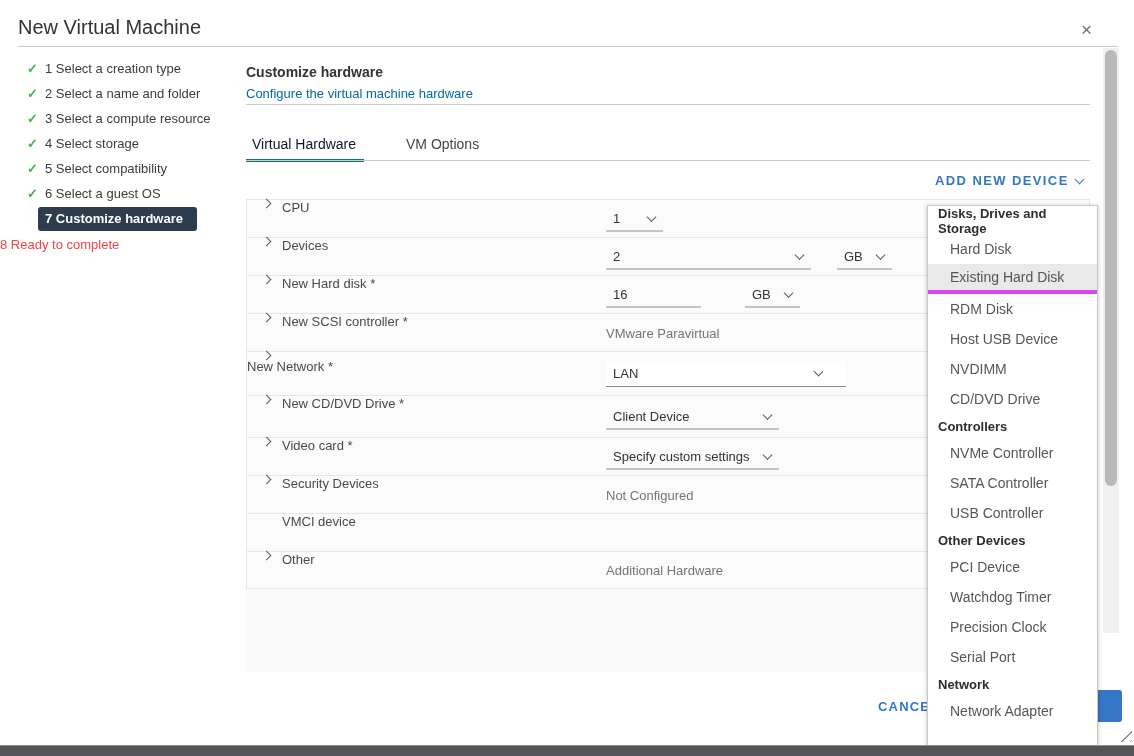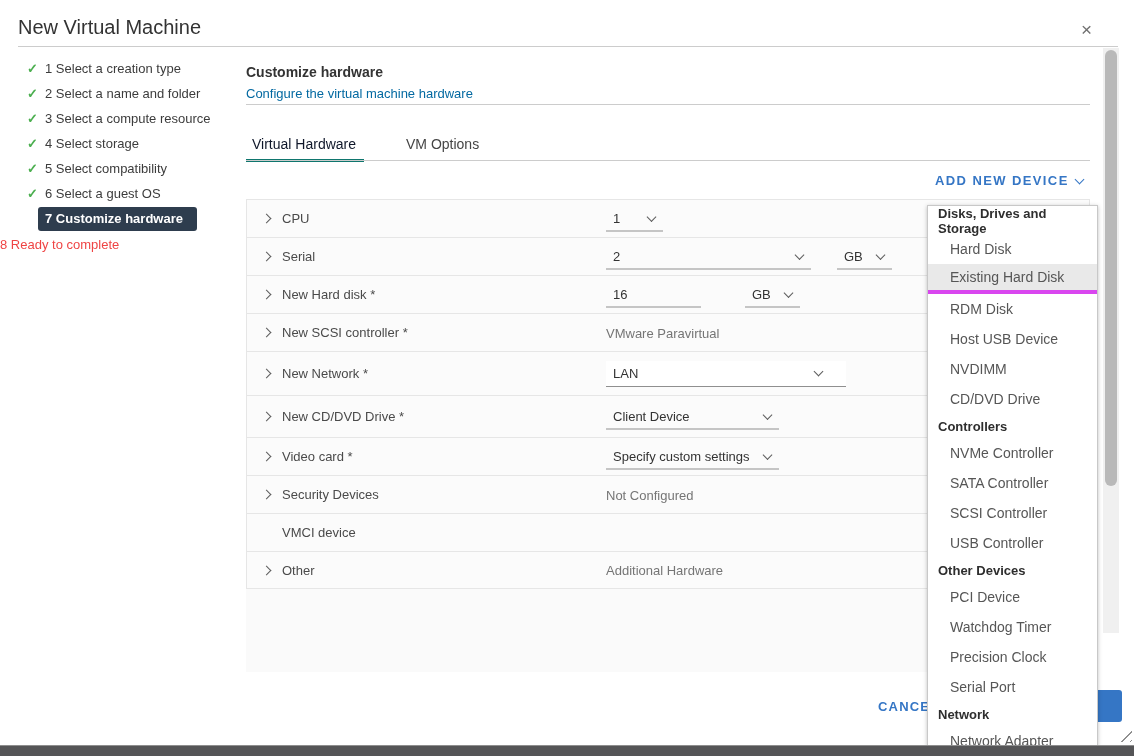--- a/index.html
+++ b/index.html
@@ -43,21 +43,21 @@
   
   .chev{display:inline-block;width:7px;height:7px;
     border-right:1.6px solid #5c5c5c;border-bottom:1.6px solid #5c5c5c;
     transform:rotate(45deg);margin-top:-3px;}
   .chev.right{transform:rotate(-45deg);margin-top:0;}
   .chev.blue{border-color:#3576c5;width:6px;height:6px;}
   .chev.small{width:6px;height:6px;}
 
   
   #hw-table{position:absolute;left:246px;top:199px;width:844px;border:1px solid #e6e6e6;border-bottom:none;box-sizing:border-box;z-index:1;background:#fbfbfb;}
-  .hw-row{position:relative;border-bottom:1px solid #e6e6e6;background:#fbfbfb;display:flex;align-items:center;box-sizing:border-box;}
+  .hw-row{position:relative;border-bottom:1px solid #e6e6e6;background:#fbfbfb;display:flex;align-items:flex-start;box-sizing:border-box;}
   .exp-wrap{margin-left:16px;width:19px;display:flex;align-items:center;}
   .hw-label{font-size:13px;color:#4a4a4a;}
   .ctl{position:absolute;top:50%;transform:translateY(-50%);height:25px;display:flex;align-items:center;
     border-bottom:1px solid #8f8f8f;font-size:13px;color:#333;box-sizing:border-box;}
   .ctl .val{margin-left:7px;}
   .ctl .chev{margin-left:auto;margin-right:8px;}
   .ctl.white{background:#ffffff;height:26px;}
   .roval{position:absolute;left:359px;top:50%;transform:translateY(-50%);font-size:13px;color:#757575;}
   .below-table{position:absolute;left:246px;top:588px;width:844px;height:84px;background:#fafafa;z-index:0;}
 
@@ -152,21 +152,21 @@
       <span class="hw-label">CPU</span>
       <div class="ctl" style="left: 359px; width: 57px;">
         <span class="val">1</span>
         <span class="chev small"></span>
       </div>
     </div>
     <div class="hw-row" style="height: 38px;">
       <span class="exp-wrap">
         <span class="chev small right"></span>
       </span>
-      <span class="hw-label">Serial</span>
+      <span class="hw-label">Devices</span>
       <div class="ctl" style="left: 359px; width: 205px;">
         <span class="val">2</span>
         <span class="chev small"></span>
       </div>
       <div class="ctl" style="left: 590px; width: 55px;">
         <span class="val">GB</span>
         <span class="chev small"></span>
       </div>
     </div>
     <div class="hw-row" style="height: 38px;">
@@ -182,21 +182,21 @@
         <span class="chev small"></span>
       </div>
     </div>
     <div class="hw-row" style="height: 38px;">
       <span class="exp-wrap">
         <span class="chev small right"></span>
       </span>
       <span class="hw-label">New SCSI controller *</span>
       <span class="roval">VMware Paravirtual</span>
     </div>
-    <div class="hw-row" style="height: 44px;">
+    <div class="hw-row" style="height: 44px; flex-direction: column;">
       <span class="exp-wrap">
         <span class="chev small right"></span>
       </span>
       <span class="hw-label">New Network *</span>
       <div class="ctl white" style="left: 359px; width: 240px;">
         <span class="val">LAN</span>
         <span class="chev small" style="margin-right: 24px;"></span>
       </div>
     </div>
     <div class="hw-row" style="height: 42px;">
@@ -251,21 +251,20 @@
     <div class="menu-header first">Disks, Drives and Storage</div>
     <div class="menu-item">Hard Disk</div>
     <div class="menu-item highlighted">Existing Hard Disk</div>
     <div class="menu-item">RDM Disk</div>
     <div class="menu-item">Host USB Device</div>
     <div class="menu-item">NVDIMM</div>
     <div class="menu-item">CD/DVD Drive</div>
     <div class="menu-header">Controllers</div>
     <div class="menu-item">NVMe Controller</div>
     <div class="menu-item">SATA Controller</div>
-    <div class="menu-item">SCSI Controller</div>
     <div class="menu-item">USB Controller</div>
     <div class="menu-header">Other Devices</div>
     <div class="menu-item">PCI Device</div>
     <div class="menu-item">Watchdog Timer</div>
     <div class="menu-item">Precision Clock</div>
     <div class="menu-item">Serial Port</div>
     <div class="menu-header">Network</div>
     <div class="menu-item">Network Adapter</div>
   </div>
 

